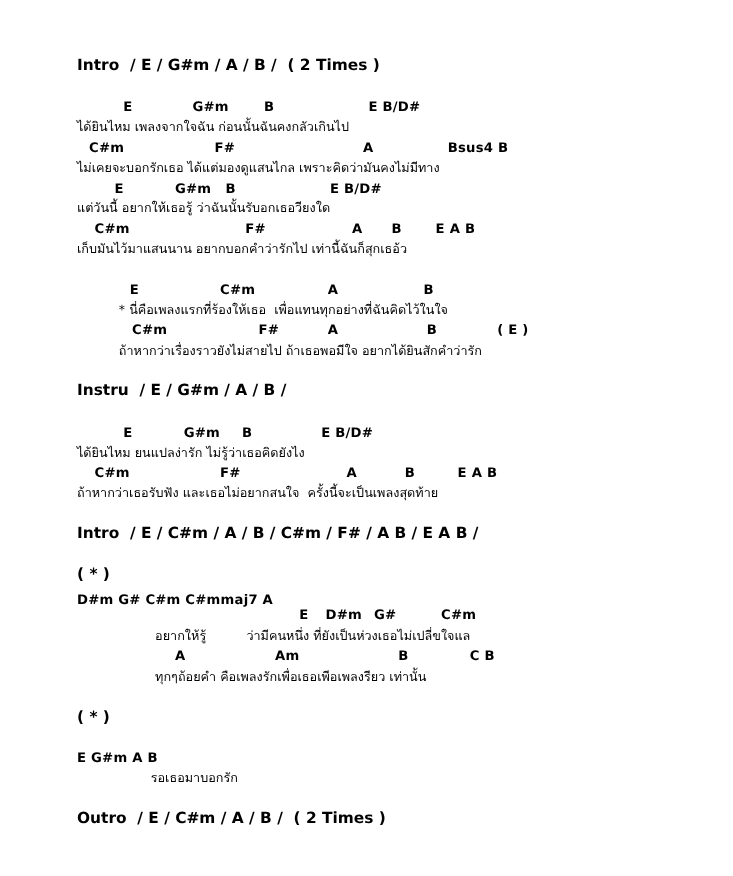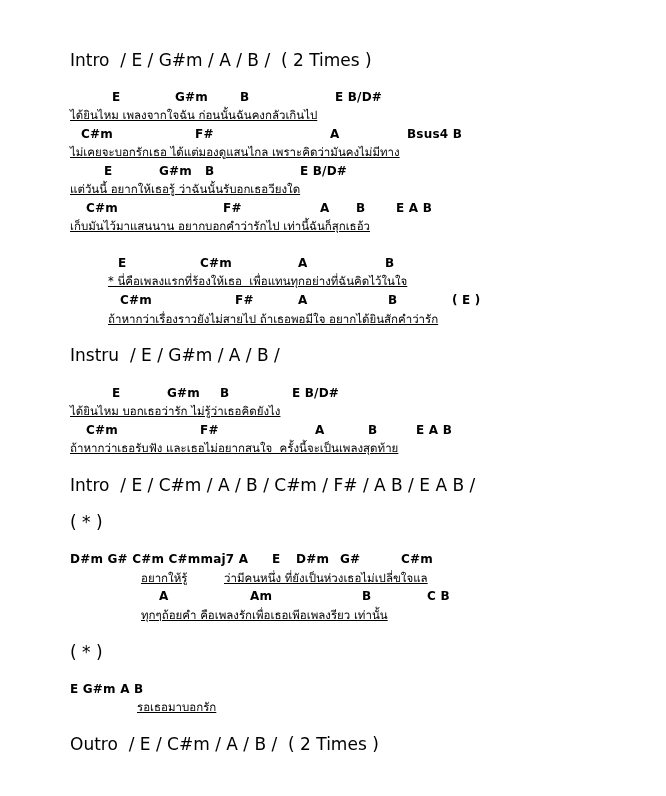--- a/index.html
+++ b/index.html
@@ -1,21 +1,21 @@
 <!DOCTYPE html>
 <html><head>
 <meta charset="utf-8">
 <style>
   html, body { margin: 0; padding: 0; background: #ffffff; }
   body { width: 666px; height: 796px; position: relative; overflow: hidden;
          font-family: "DejaVu Sans", sans-serif; color: #000; }
   .ln { position: absolute; white-space: pre; line-height: 16px; }
   .chord { font-weight: bold; font-size: 12px; letter-spacing: 0.2px; }
-  .lyric { font-size: 11.5px; text-decoration: underline; }
-  .hdr { font-weight: normal; font-size: 17px; }
+  .lyric { font-size: 11.5px; }
+  .hdr { font-weight: bold; font-size: 14px; }
 </style>
 </head>
 <body>
 
 <div>
 
   <div class="ln hdr" style="left:70px;top:52px">Intro  / E / G#m / A / B /  ( 2 Times )</div>
 
   <div class="ln chord" style="left:112px;top:89px">E</div>
   <div class="ln chord" style="left:175px;top:89px">G#m</div>
@@ -54,34 +54,34 @@
   <div class="ln chord" style="left:388px;top:292px">B</div>
   <div class="ln chord" style="left:452px;top:292px">( E )</div>
   <div class="ln lyric" style="left:108px;top:311px">ถ้าหากว่าเรื่องราวยังไม่สายไป ถ้าเธอพอมีใจ อยากได้ยินสักคำว่ารัก</div>
 
   <div class="ln hdr" style="left:70px;top:347px">Instru  / E / G#m / A / B /</div>
 
   <div class="ln chord" style="left:112px;top:385px">E</div>
   <div class="ln chord" style="left:167px;top:385px">G#m</div>
   <div class="ln chord" style="left:220px;top:385px">B</div>
   <div class="ln chord" style="left:292px;top:385px">E B/D#</div>
-  <div class="ln lyric" style="left:70px;top:403px">ได้ยินไหม บอกเธอว่ารัก ไม่รู้ว่าเธอคิดยังไง</div>
+  <div class="ln lyric" style="left:70px;top:403px">ได้ยินไหม ยนแปลง่ารัก ไม่รู้ว่าเธอคิดยังไง</div>
 
   <div class="ln chord" style="left:86px;top:422px">C#m</div>
   <div class="ln chord" style="left:200px;top:422px">F#</div>
   <div class="ln chord" style="left:315px;top:422px">A</div>
   <div class="ln chord" style="left:368px;top:422px">B</div>
   <div class="ln chord" style="left:416px;top:422px">E A B</div>
   <div class="ln lyric" style="left:70px;top:440px">ถ้าหากว่าเธอรับฟัง และเธอไม่อยากสนใจ  ครั้งนี้จะเป็นเพลงสุดท้าย</div>
 
   <div class="ln hdr" style="left:70px;top:477px">Intro  / E / C#m / A / B / C#m / F# / A B / E A B /</div>
 
   <div class="ln hdr" style="left:70px;top:514px">( * )</div>
 
-  <div class="ln chord" style="left:70px;top:551px">D#m G# C#m C#mmaj7 A</div>
+  <div class="ln chord" style="left:70px;top:537px">D#m G# C#m C#mmaj7 A</div>
   <div class="ln chord" style="left:272px;top:551px">E</div>
   <div class="ln chord" style="left:296px;top:551px">D#m</div>
   <div class="ln chord" style="left:340px;top:551px">G#</div>
   <div class="ln chord" style="left:401px;top:551px">C#m</div>
   <div class="ln lyric" style="left:141px;top:570px">อยากให้รู้</div>
   <div class="ln lyric" style="left:224px;top:570px">ว่ามีคนหนึ่ง ที่ยังเป็นห่วงเธอไม่เปลี่ขใจแล</div>
 
   <div class="ln chord" style="left:159px;top:588px">A</div>
   <div class="ln chord" style="left:250px;top:588px">Am</div>
   <div class="ln chord" style="left:362px;top:588px">B</div>

